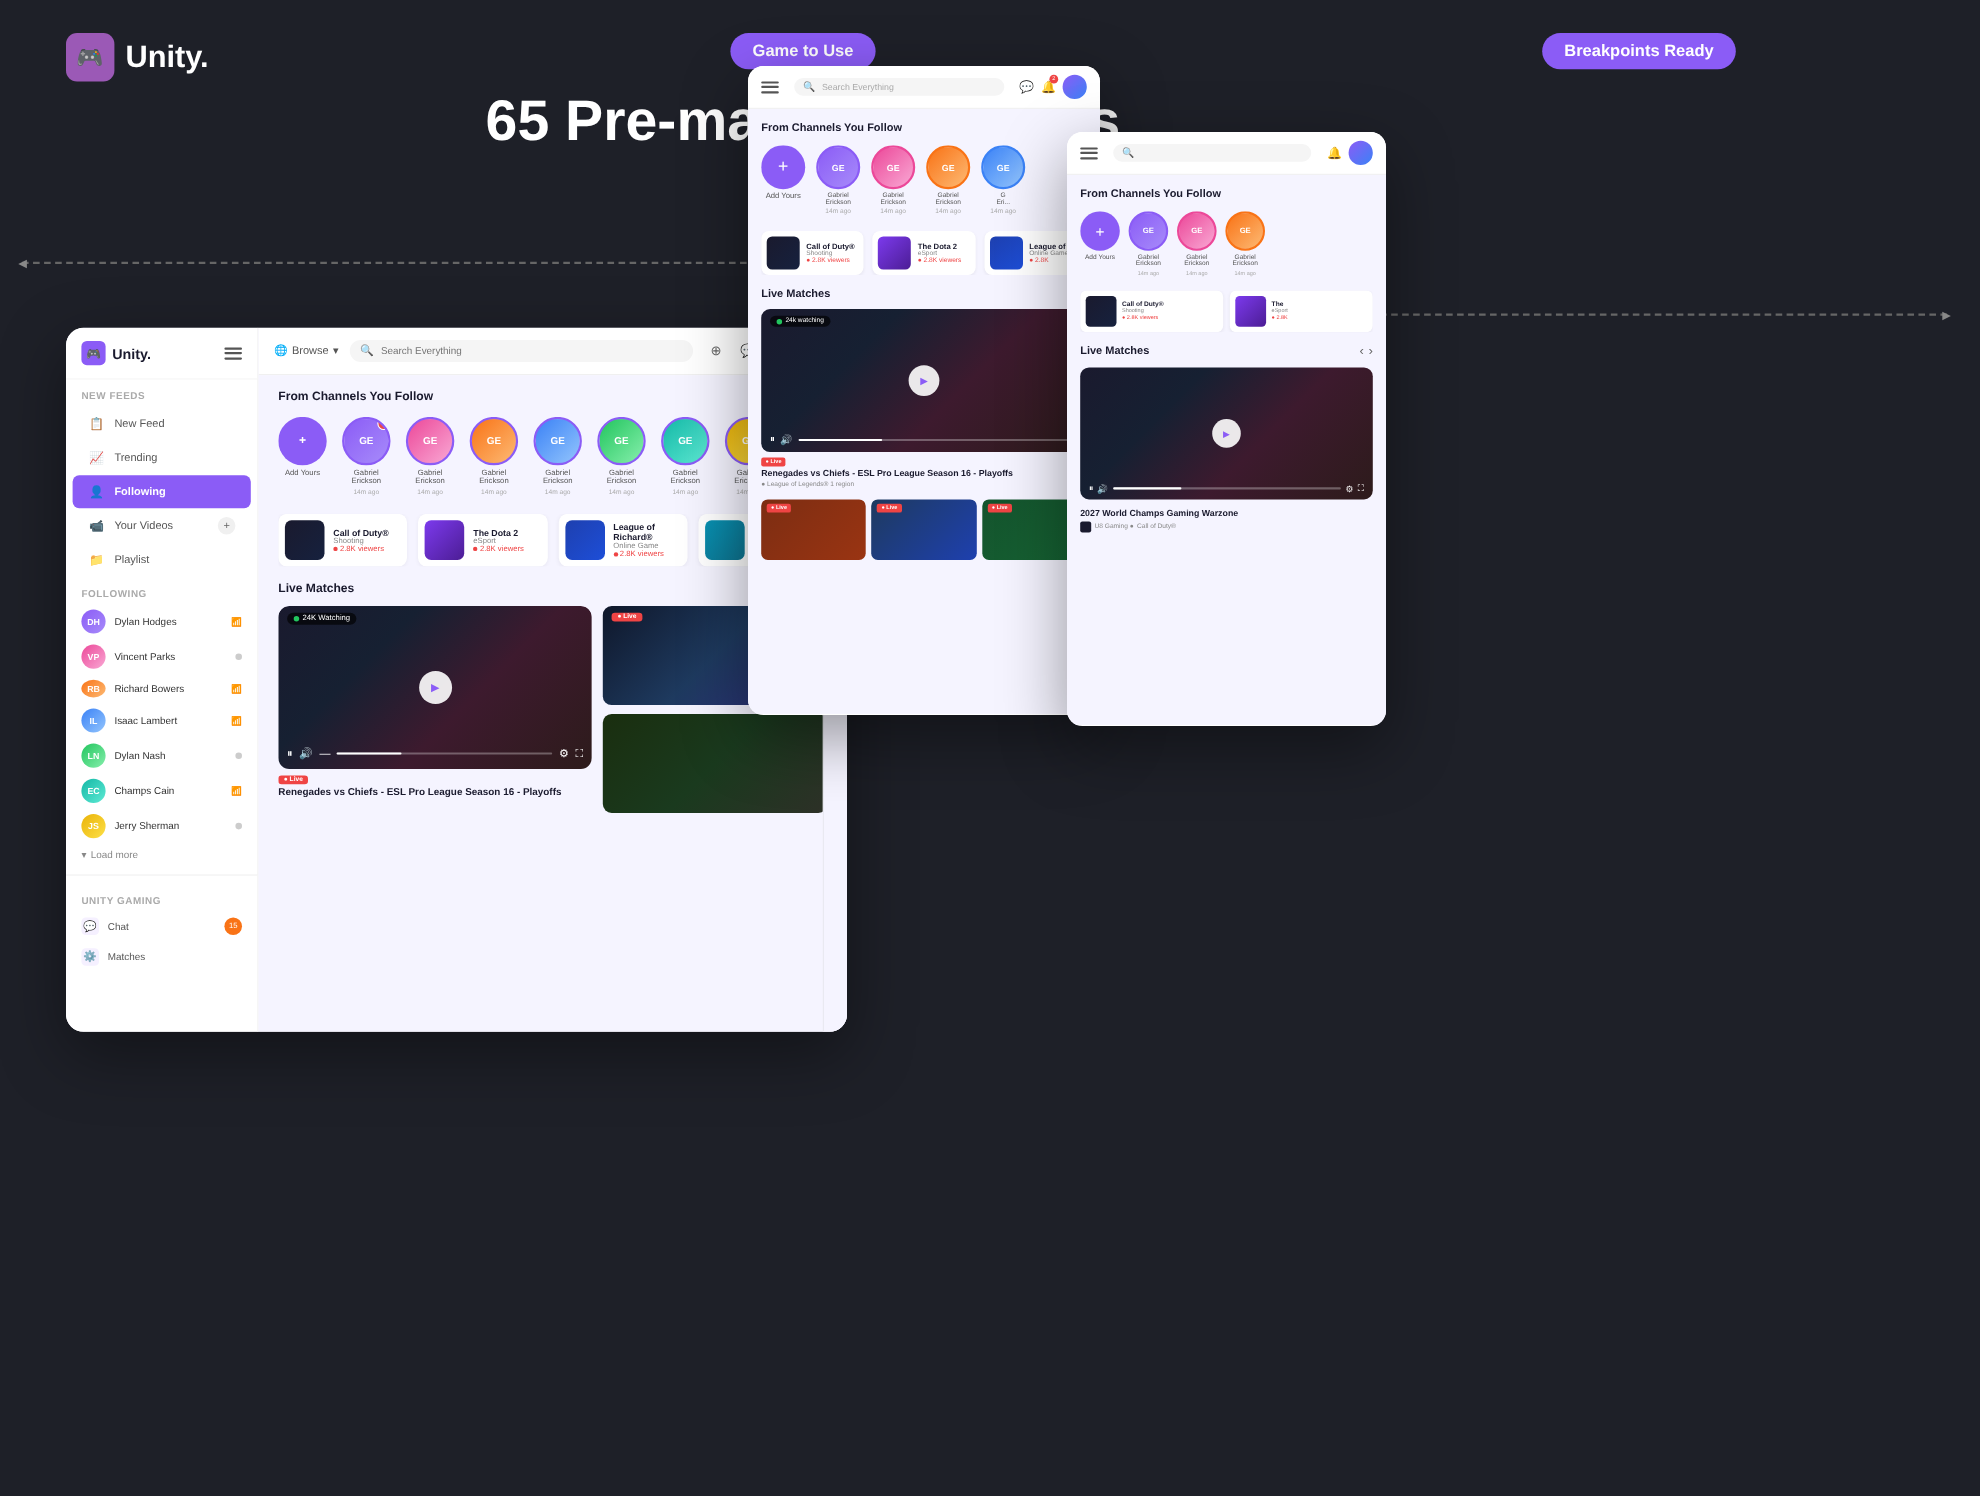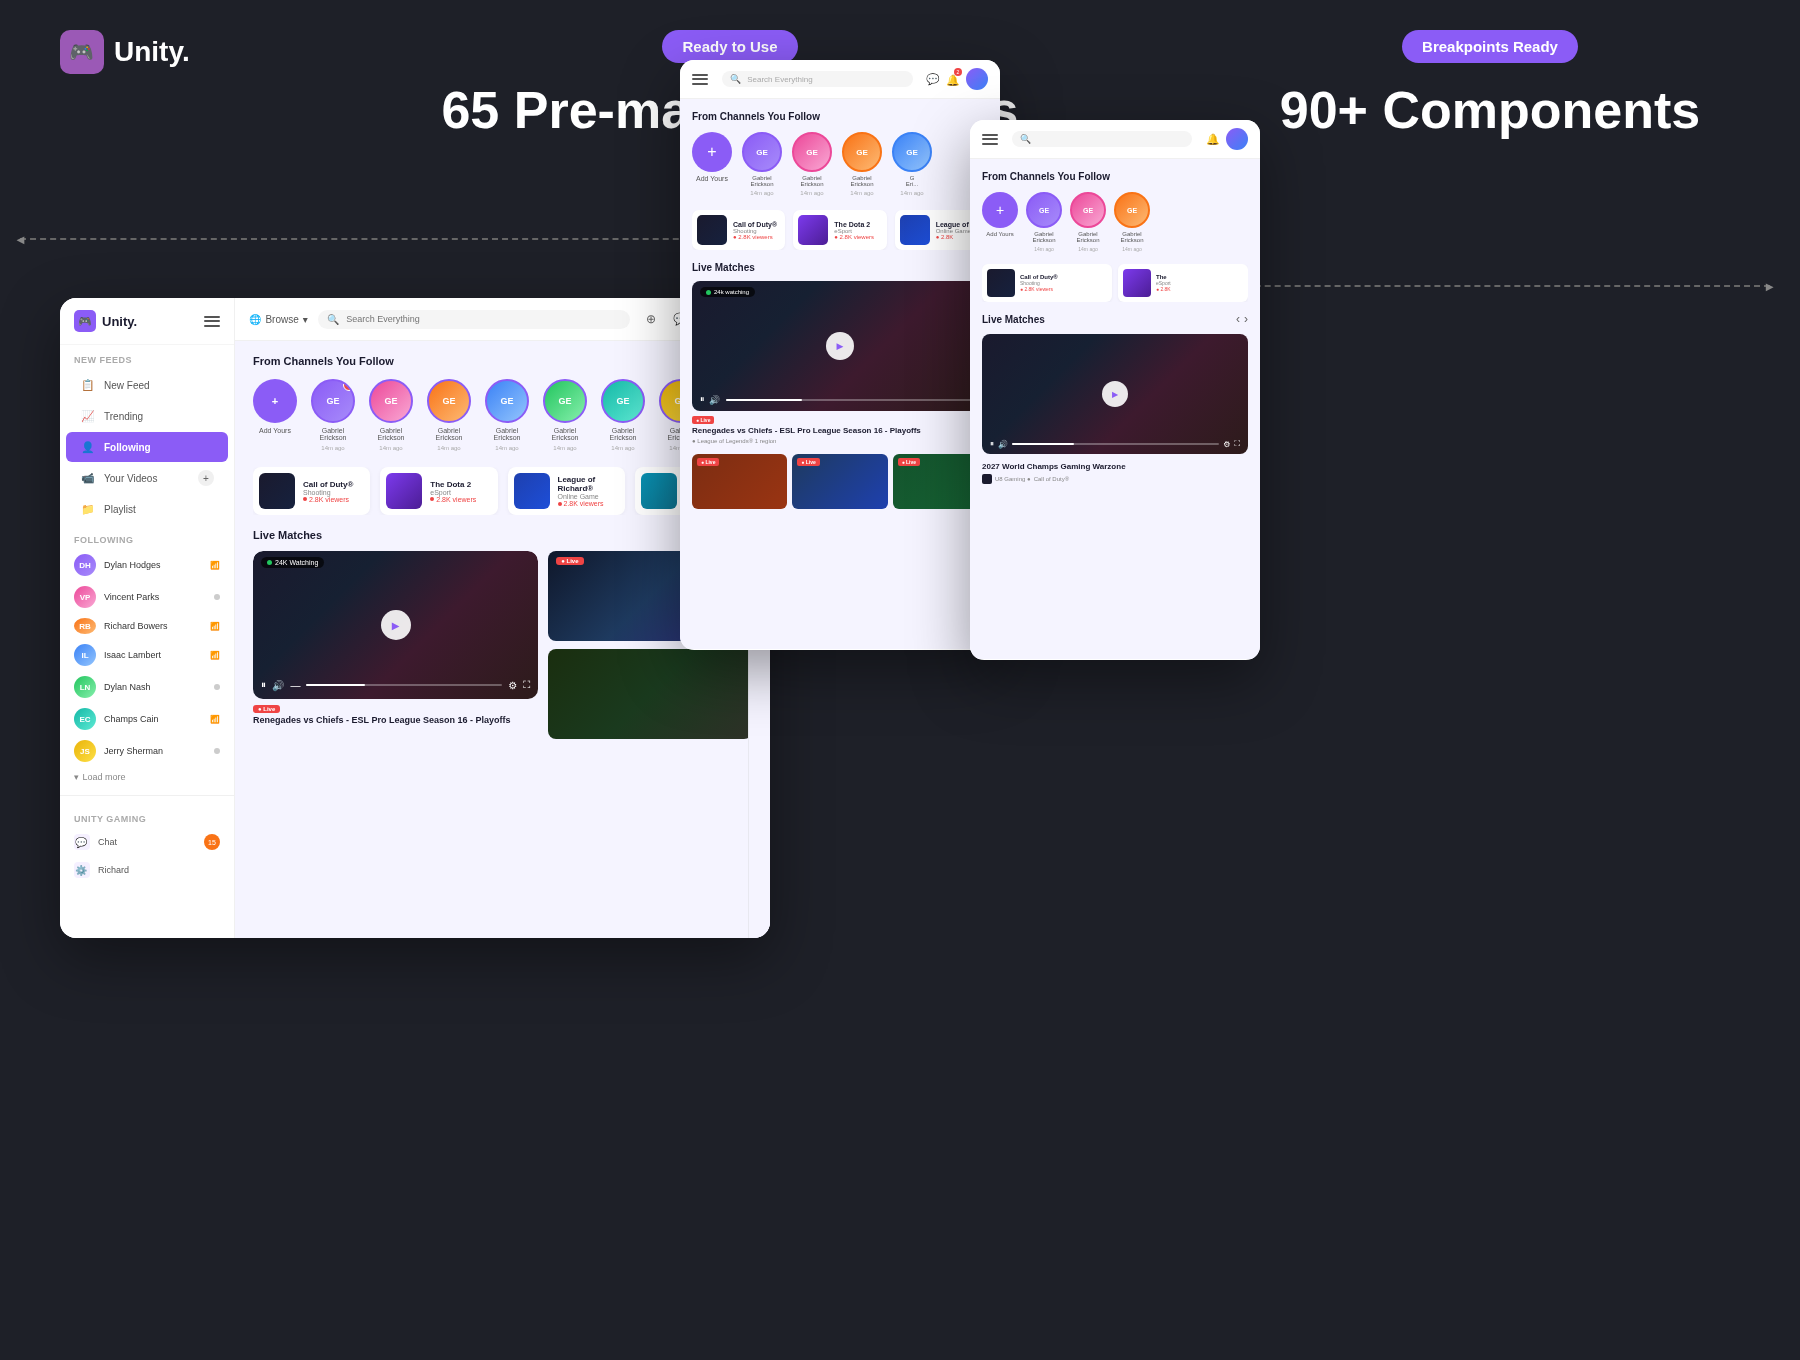--- a/index.html
+++ b/index.html
@@ -742,31 +742,28 @@
 
 <div class="header-cols">
   <div class="header-col-left">
     <div class="logo-area">
       <div class="logo-icon">🎮</div>
       <span class="logo-text">Unity.</span>
     </div>
   </div>
 
   <div class="header-col-mid">
-    <div class="badge-pill">Ready to Use</div>
+    <div class="badge-pill">Game to Use</div>
     <div class="header-title">
       <span>65 Pre-made Templates</span>
     </div>
   </div>
 
   <div class="header-col-right">
     <div class="badge-pill-2">Breakpoints Ready</div>
-    <div class="header-title">
-      <span>90+ Components</span>
-    </div>
   </div>
 </div>
 
 <div style="position:absolute; top:238px; left:20px; right:830px; height:2px; border-top:2px dashed #666;">
   <span style="position:absolute;left:-6px;top:-8px;color:#888;font-size:13px;">◄</span>
   <span style="position:absolute;right:-6px;top:-8px;color:#888;font-size:13px;">►</span>
 </div>
 
 <div style="position:absolute; top:263px; left:720px; right:560px; height:2px; border-top:2px dashed #666;">
   <span style="position:absolute;left:-6px;top:-8px;color:#888;font-size:13px;">◄</span>
@@ -863,21 +860,21 @@
 
       <div class="unity-section">
         <div class="sidebar-section-label">Unity Gaming</div>
         <div class="settings-item">
           <div class="settings-icon">💬</div>
           <span style="font-size:9px;color:#555;">Chat</span>
           <div class="chat-badge">15</div>
         </div>
         <div class="settings-item">
           <div class="settings-icon">⚙️</div>
-          <span style="font-size:9px;color:#555;">Richard</span>
+          <span style="font-size:9px;color:#555;">Matches</span>
         </div>
       </div>
     </div>
 
     <div class="main-content">
 
       <div class="navbar">
         <div class="navbar-browse">
           <span>🌐</span>
           <span>Browse</span>

